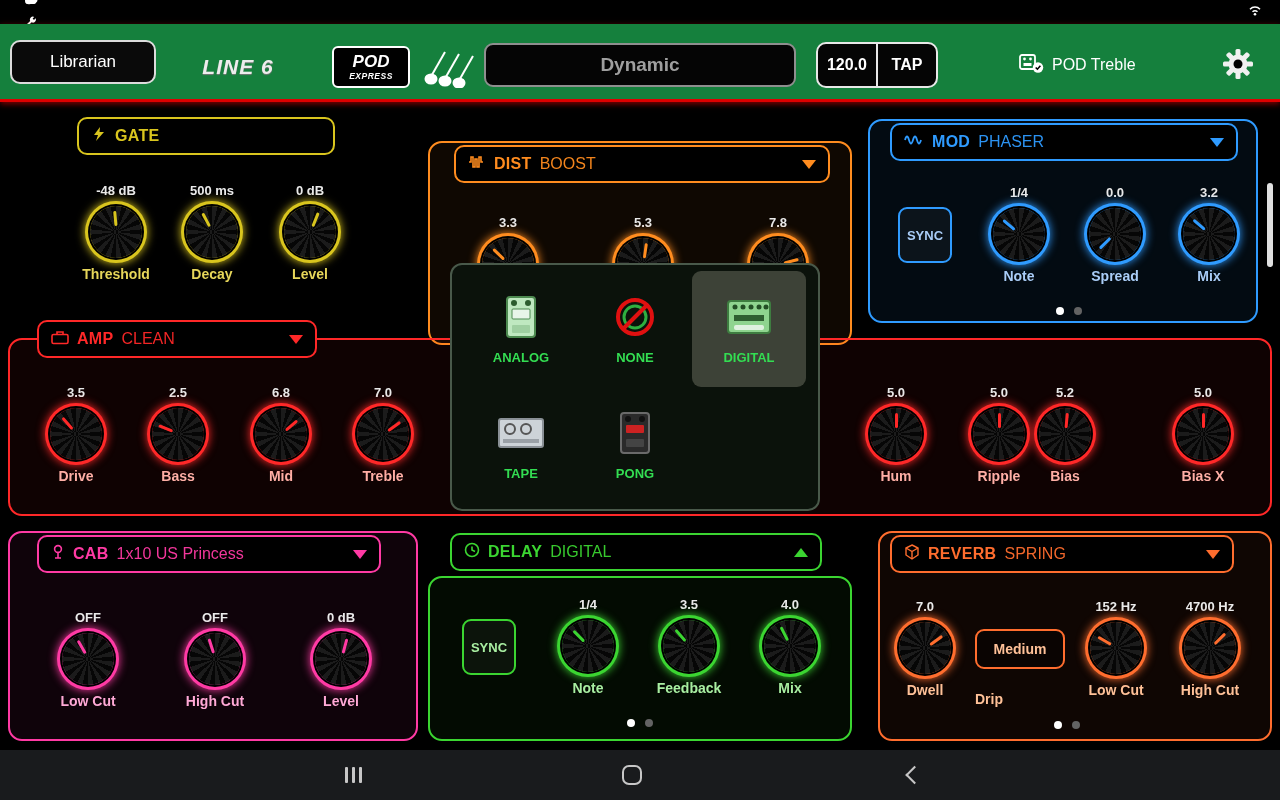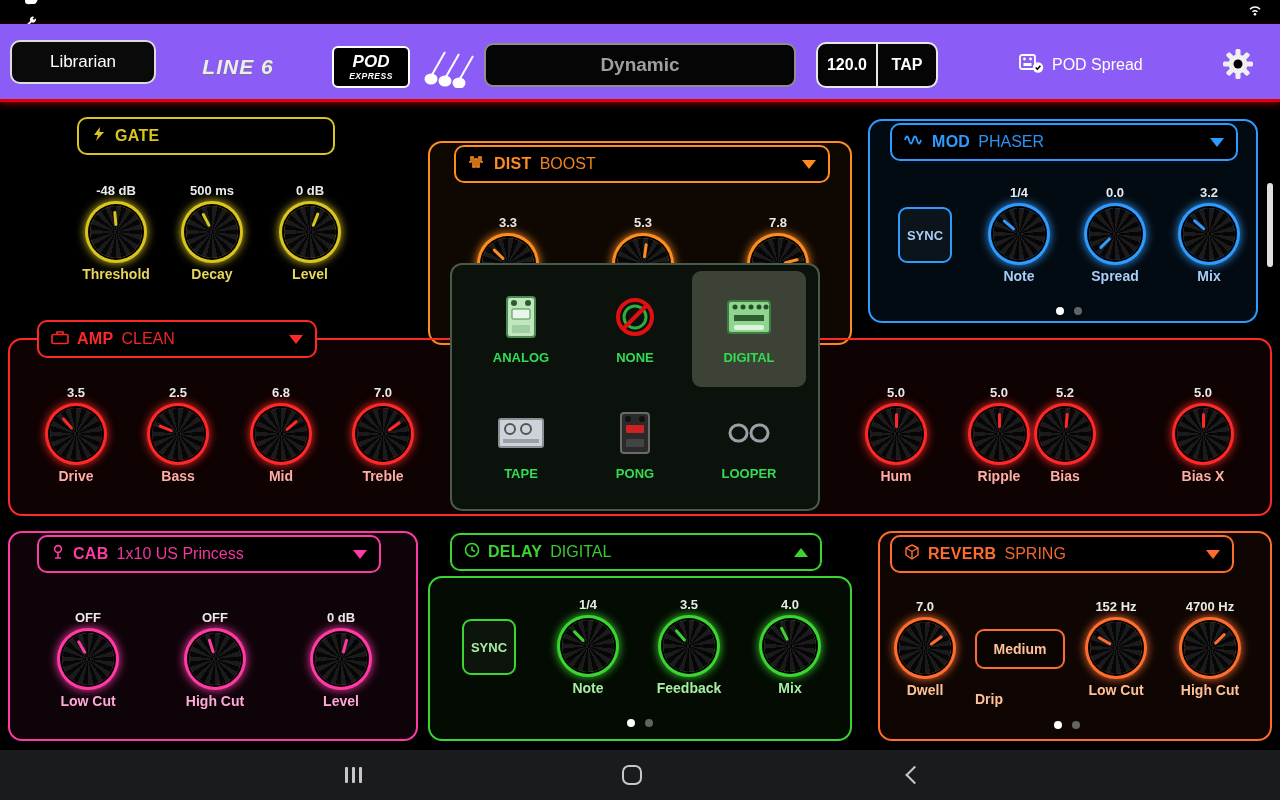--- a/index.html
+++ b/index.html
@@ -4,21 +4,21 @@
 <style>
   * { margin:0; padding:0; box-sizing:border-box; }
   html,body { width:1280px; height:800px; background:#000; font-family:"Liberation Sans",sans-serif; overflow:hidden; }
   .screen { position:relative; width:1280px; height:800px; background:#000; }
 
   
   .status-bar { position:absolute; top:0; left:0; right:0; height:24px; display:flex; align-items:center; justify-content:space-between; padding:0 18px; color:#fff; font-size:13px; }
   .sb-left,.sb-right { display:flex; align-items:center; gap:8px;flex-direction:column; }
 
   
-  .app-header { position:absolute; top:24px; left:0; right:0; height:78px; background:#8b5cf6; border-bottom:3px solid #e00000; box-shadow:0 2px 6px rgba(224,0,0,.6); }
+  .app-header { position:absolute; top:24px; left:0; right:0; height:78px; background:#15803d; border-bottom:3px solid #e00000; box-shadow:0 2px 6px rgba(224,0,0,.6); }
   .hbtn { position:absolute; border:2px solid #dcdcdc; border-radius:10px; background:#0a0a0a; color:#fff; display:flex; align-items:center; justify-content:center; font-size:17px; }
   .librarian { left:10px; top:16px; width:146px; height:44px; }
   .line6-logo { position:absolute; left:180px; top:28px; width:116px; height:30px; display:flex; align-items:center; justify-content:center; font-weight:900; font-style:italic; font-size:21px; letter-spacing:1px; color:#ededed; text-shadow:0 1px 1px #777; }
   .pod-logo { position:absolute; left:332px; top:22px; width:78px; height:42px; border:2px solid #fff; border-radius:6px; background:#000; color:#fff; display:flex; flex-direction:column; align-items:center; justify-content:center; line-height:1; }
   .pod-logo .l1 { font-weight:900; font-style:italic; font-size:17px; }
   .pod-logo .l2 { font-weight:800; font-style:italic; font-size:8.5px; letter-spacing:.5px; margin-top:2px; }
   .guitars { position:absolute; left:420px; top:22px; }
   .preset-box { position:absolute; left:484px; top:19px; width:312px; height:44px; border:2px solid #8f8f8f; border-radius:9px; background:#050505; color:#9f9f9f; font-size:19px; font-weight:bold; display:flex; align-items:center; justify-content:center; }
   .bpm-box { position:absolute; left:816px; top:18px; width:122px; height:46px; border:2px solid #e8e8e8; border-radius:10px; background:#050505; display:flex; overflow:hidden; }
   .bpm-cell { flex:1; display:flex; align-items:center; justify-content:center; color:#fff; font-weight:bold; font-size:16px; }
@@ -146,21 +146,21 @@
     </div>
     <div class="device">
       <span><svg width="26" height="22" viewBox="0 0 26 22">
             <rect x="2" y="3" width="15" height="14" rx="2" fill="none" stroke="#fff" stroke-width="1.8"></rect>
             <circle cx="6.5" cy="7" r="1.4" fill="#fff"></circle>
             <circle cx="12.5" cy="7" r="1.4" fill="#fff"></circle>
             <rect x="5.5" y="11" width="8" height="3" fill="#fff"></rect>
             <circle cx="20" cy="15.5" r="5.2" fill="#fff"></circle>
             <path d="M17.7 15.5 l1.7 1.7 3 -3.4" stroke="#000" stroke-width="1.6" fill="none"></path>
           </svg></span>
-      <span>POD Spread</span>
+      <span>POD Treble</span>
     </div>
     <div class="gear">
       <svg width="32" height="32" viewBox="-16 -16 32 32">
         <g fill="#f0f0f0">
           <rect x="-2.5" y="-15" width="5" height="8" rx="1.5"></rect>
           <rect x="-2.5" y="-15" width="5" height="8" rx="1.5" transform="rotate(45)"></rect>
           <rect x="-2.5" y="-15" width="5" height="8" rx="1.5" transform="rotate(90)"></rect>
           <rect x="-2.5" y="-15" width="5" height="8" rx="1.5" transform="rotate(135)"></rect>
           <rect x="-2.5" y="-15" width="5" height="8" rx="1.5" transform="rotate(180)"></rect>
           <rect x="-2.5" y="-15" width="5" height="8" rx="1.5" transform="rotate(225)"></rect>
@@ -507,29 +507,20 @@
           <svg width="34" height="44" viewBox="0 0 34 44">
               <rect x="3" y="2" width="28" height="40" rx="3" fill="#2a2a2a" stroke="#6a6a6a" stroke-width="2"></rect>
               <circle cx="10" cy="8" r="3" fill="#111"></circle>
               <circle cx="24" cy="8" r="3" fill="#111"></circle>
               <rect x="8" y="14" width="18" height="8" rx="1" fill="#cc2222"></rect>
               <rect x="8" y="28" width="18" height="8" rx="1" fill="#444"></rect>
             </svg>
         </span>
         <span class="popup-label">PONG</span>
       </div>
-      <div class="popup-item">
-        <span class="popup-icon">
-          <svg width="44" height="28" viewBox="0 0 44 28">
-              <rect x="3" y="6" width="17" height="16" rx="8" fill="none" stroke="#9aa0a6" stroke-width="3"></rect>
-              <rect x="24" y="6" width="17" height="16" rx="8" fill="none" stroke="#9aa0a6" stroke-width="3"></rect>
-            </svg>
-        </span>
-        <span class="popup-label">LOOPER</span>
-      </div>
     </div>
 
     <div class="scrollbar"></div>
   </div>
 
   <div class="nav-bar">
     <div class="nav-btn" style="left:345px;">
       <span class="bar"></span>
         <span class="bar"></span>
         <span class="bar"></span>

